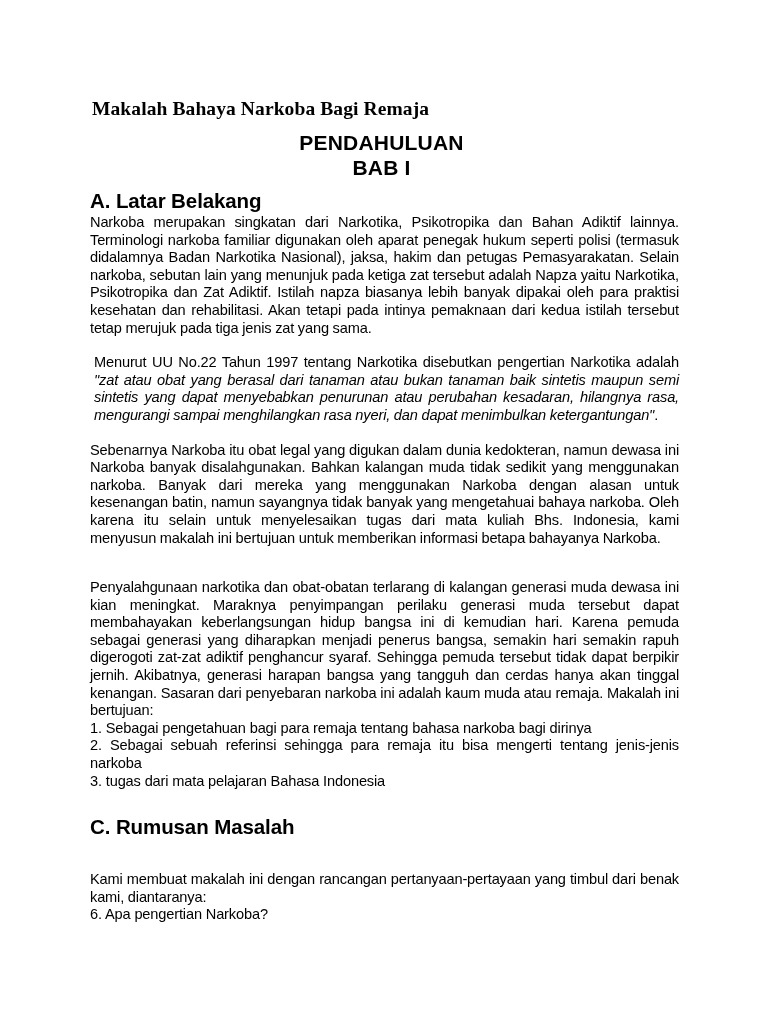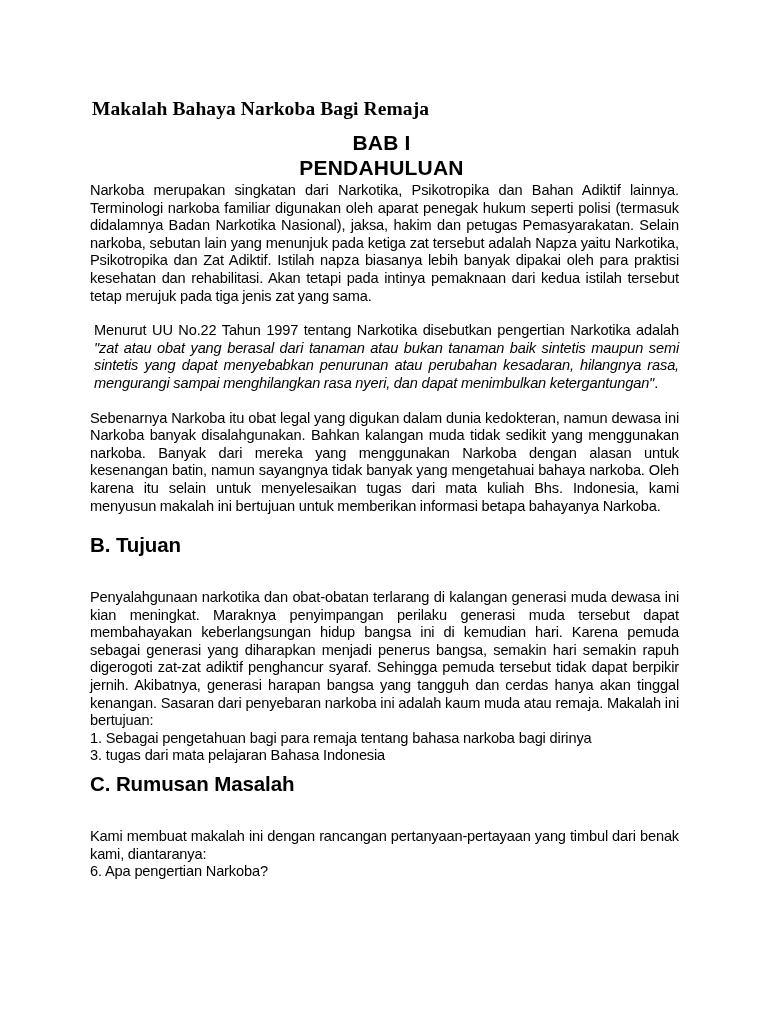--- a/index.html
+++ b/index.html
@@ -60,21 +60,21 @@
   
   .section-heading {
     font-family: "Liberation Sans", sans-serif;
     font-weight: bold;
     font-size: 20.5px;
     line-height: 25px;
     letter-spacing: -0.1px;
     margin: 8px 0 1px 0;
   }
   .section-heading.tight {
-    margin-top: 6px;
+    margin-top: 24px;
   }
 
   
   p.body {
     font-family: "Liberation Sans", sans-serif;
     font-size: 14.6px;
     line-height: 17.6px;
     text-align: justify;
     text-justify: inter-word;
     margin: 0 0 17px 0;
@@ -114,39 +114,40 @@
 </style>
 </head>
 <body>
 
 <div class="page">
   <div class="content">
 
     <h1 class="doc-title">Makalah Bahaya Narkoba Bagi Remaja</h1>
 
     <div class="chapter-block">
+      <div class="chapter-line">PENDAHULUAN</div>
       <div class="chapter-line">BAB I</div>
-      <div class="chapter-line">PENDAHULUAN</div>
     </div>
 
+    <h2 class="section-heading">A. Latar Belakang</h2>
 
     <p class="body">Narkoba merupakan singkatan dari Narkotika, Psikotropika dan Bahan Adiktif lainnya. Terminologi narkoba familiar digunakan oleh aparat penegak hukum seperti polisi (termasuk didalamnya Badan Narkotika Nasional), jaksa, hakim dan petugas Pemasyarakatan. Selain narkoba, sebutan lain yang menunjuk pada ketiga zat tersebut adalah Napza yaitu Narkotika, Psikotropika dan Zat Adiktif. Istilah napza biasanya lebih banyak dipakai oleh para praktisi kesehatan dan rehabilitasi. Akan tetapi pada intinya pemaknaan dari kedua istilah tersebut tetap merujuk pada tiga jenis zat yang sama.</p>
 
     <p class="body quote-para">
       <span>Menurut UU No.22 Tahun 1997 tentang Narkotika disebutkan pengertian Narkotika adalah </span><span class="quote-italic">"zat atau obat yang berasal dari tanaman atau bukan tanaman baik sintetis maupun semi sintetis yang dapat menyebabkan penurunan atau perubahan kesadaran, hilangnya rasa, mengurangi sampai menghilangkan rasa nyeri, dan dapat menimbulkan ketergantungan"</span><span>.</span>
     </p>
 
     <p class="body">Sebenarnya Narkoba itu obat legal yang digukan dalam dunia kedokteran, namun dewasa ini Narkoba banyak disalahgunakan. Bahkan kalangan muda tidak sedikit yang menggunakan narkoba. Banyak dari mereka yang menggunakan Narkoba dengan alasan untuk kesenangan batin, namun sayangnya tidak banyak yang mengetahuai bahaya narkoba. Oleh karena itu selain untuk menyelesaikan tugas dari mata kuliah Bhs. Indonesia, kami menyusun makalah ini bertujuan untuk memberikan informasi betapa bahayanya Narkoba.</p>
 
-    <h2 class="section-heading">B. Tujuan</h2>
 
     <p class="body no-gap">Penyalahgunaan narkotika dan obat-obatan terlarang di kalangan generasi muda dewasa ini kian meningkat. Maraknya penyimpangan perilaku generasi muda tersebut dapat membahayakan keberlangsungan hidup bangsa ini di kemudian hari. Karena pemuda sebagai generasi yang diharapkan menjadi penerus bangsa, semakin hari semakin rapuh digerogoti zat-zat adiktif penghancur syaraf. Sehingga pemuda tersebut tidak dapat berpikir jernih. Akibatnya, generasi harapan bangsa yang tangguh dan cerdas hanya akan tinggal kenangan. Sasaran dari penyebaran narkoba ini adalah kaum muda atau remaja. Makalah ini bertujuan:</p>
 
     <ul class="num-list">
       <li>1. Sebagai pengetahuan bagi para remaja tentang bahasa narkoba bagi dirinya</li>
+      <li class="wrap">2. Sebagai sebuah referinsi sehingga para remaja itu bisa mengerti tentang jenis-jenis narkoba</li>
       <li>3. tugas dari mata pelajaran Bahasa Indonesia</li>
     </ul>
 
     <h2 class="section-heading tight">C. Rumusan Masalah</h2>
 
     <p class="body no-gap">Kami membuat makalah ini dengan rancangan pertanyaan-pertayaan yang timbul dari benak kami, diantaranya:</p>
 
     <ul class="num-list">
       <li>6. Apa pengertian Narkoba?</li>
     </ul>

